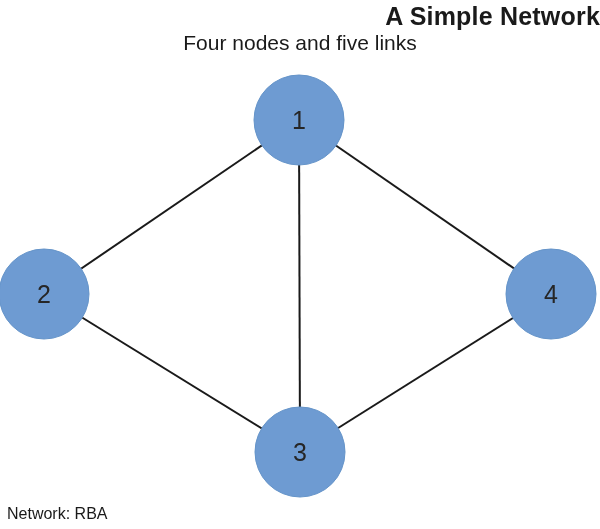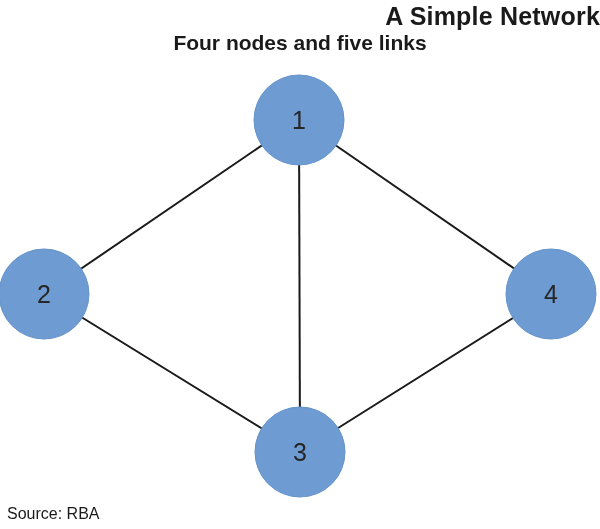--- a/index.html
+++ b/index.html
@@ -26,21 +26,21 @@
     color: #1a1a1a;
     letter-spacing: 0.2px;
   }
   .subtitle {
     position: absolute;
     top: 31px;
     left: 0;
     width: 100%;
     text-align: center;
     font-size: 21px;
-    font-weight: bold;
+    font-weight: normal;
     color: #1a1a1a;
   }
   .net-canvas {
     position: absolute;
     top: 0;
     left: 0;
   }
   .source {
     position: absolute;
     left: 7px;
@@ -80,14 +80,14 @@
           <text x="300" y="452" text-anchor="middle" dominant-baseline="central" class="node-label-text">3</text>
         </g>
         <g>
           <circle cx="551" cy="294" r="45" fill="#6e9bd2" stroke="#6594c9" stroke-width="1"></circle>
           <text x="551" y="294" text-anchor="middle" dominant-baseline="central" class="node-label-text">4</text>
         </g>
       </g>
   </svg>
   <div class="title">A Simple Network</div>
   <div class="subtitle">Four nodes and five links</div>
-  <div class="source">Source: RBA</div>
+  <div class="source">Network: RBA</div>
 </div>
 
 </body></html>

